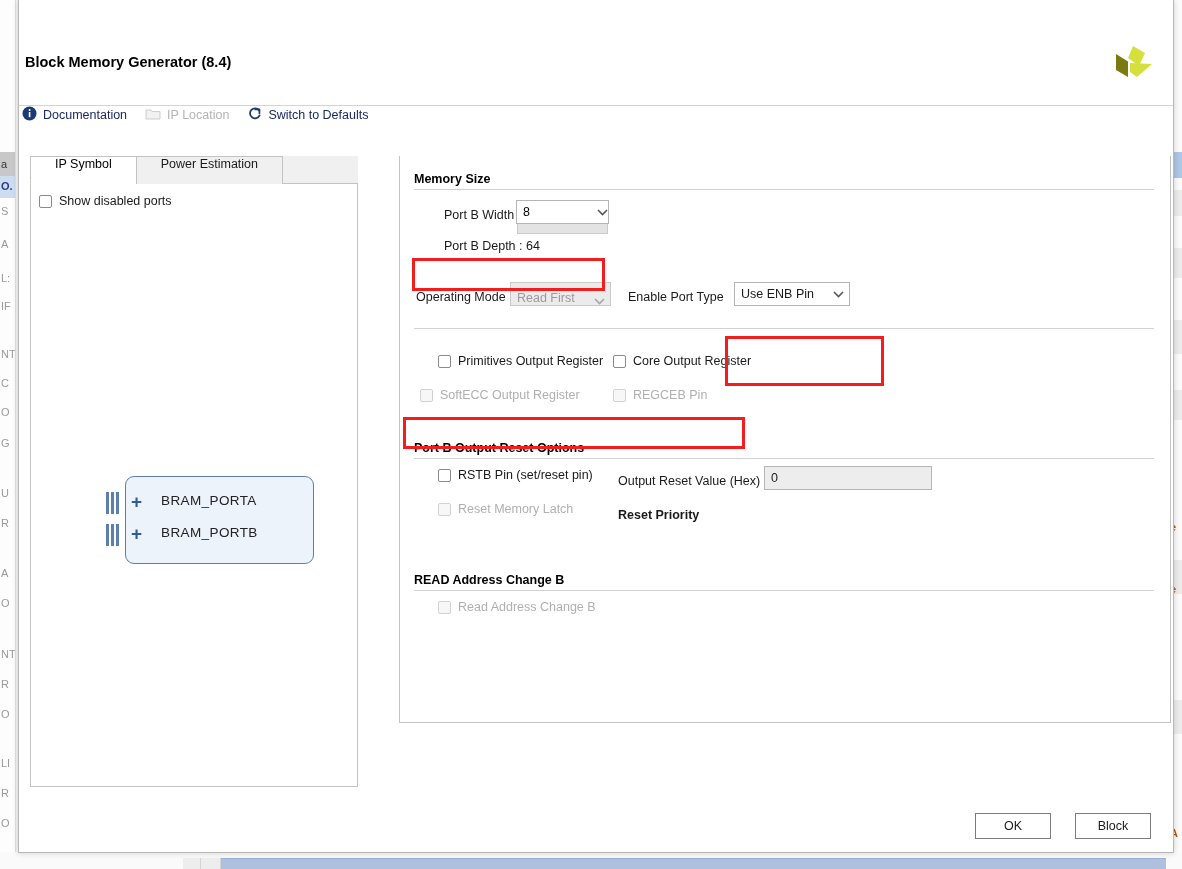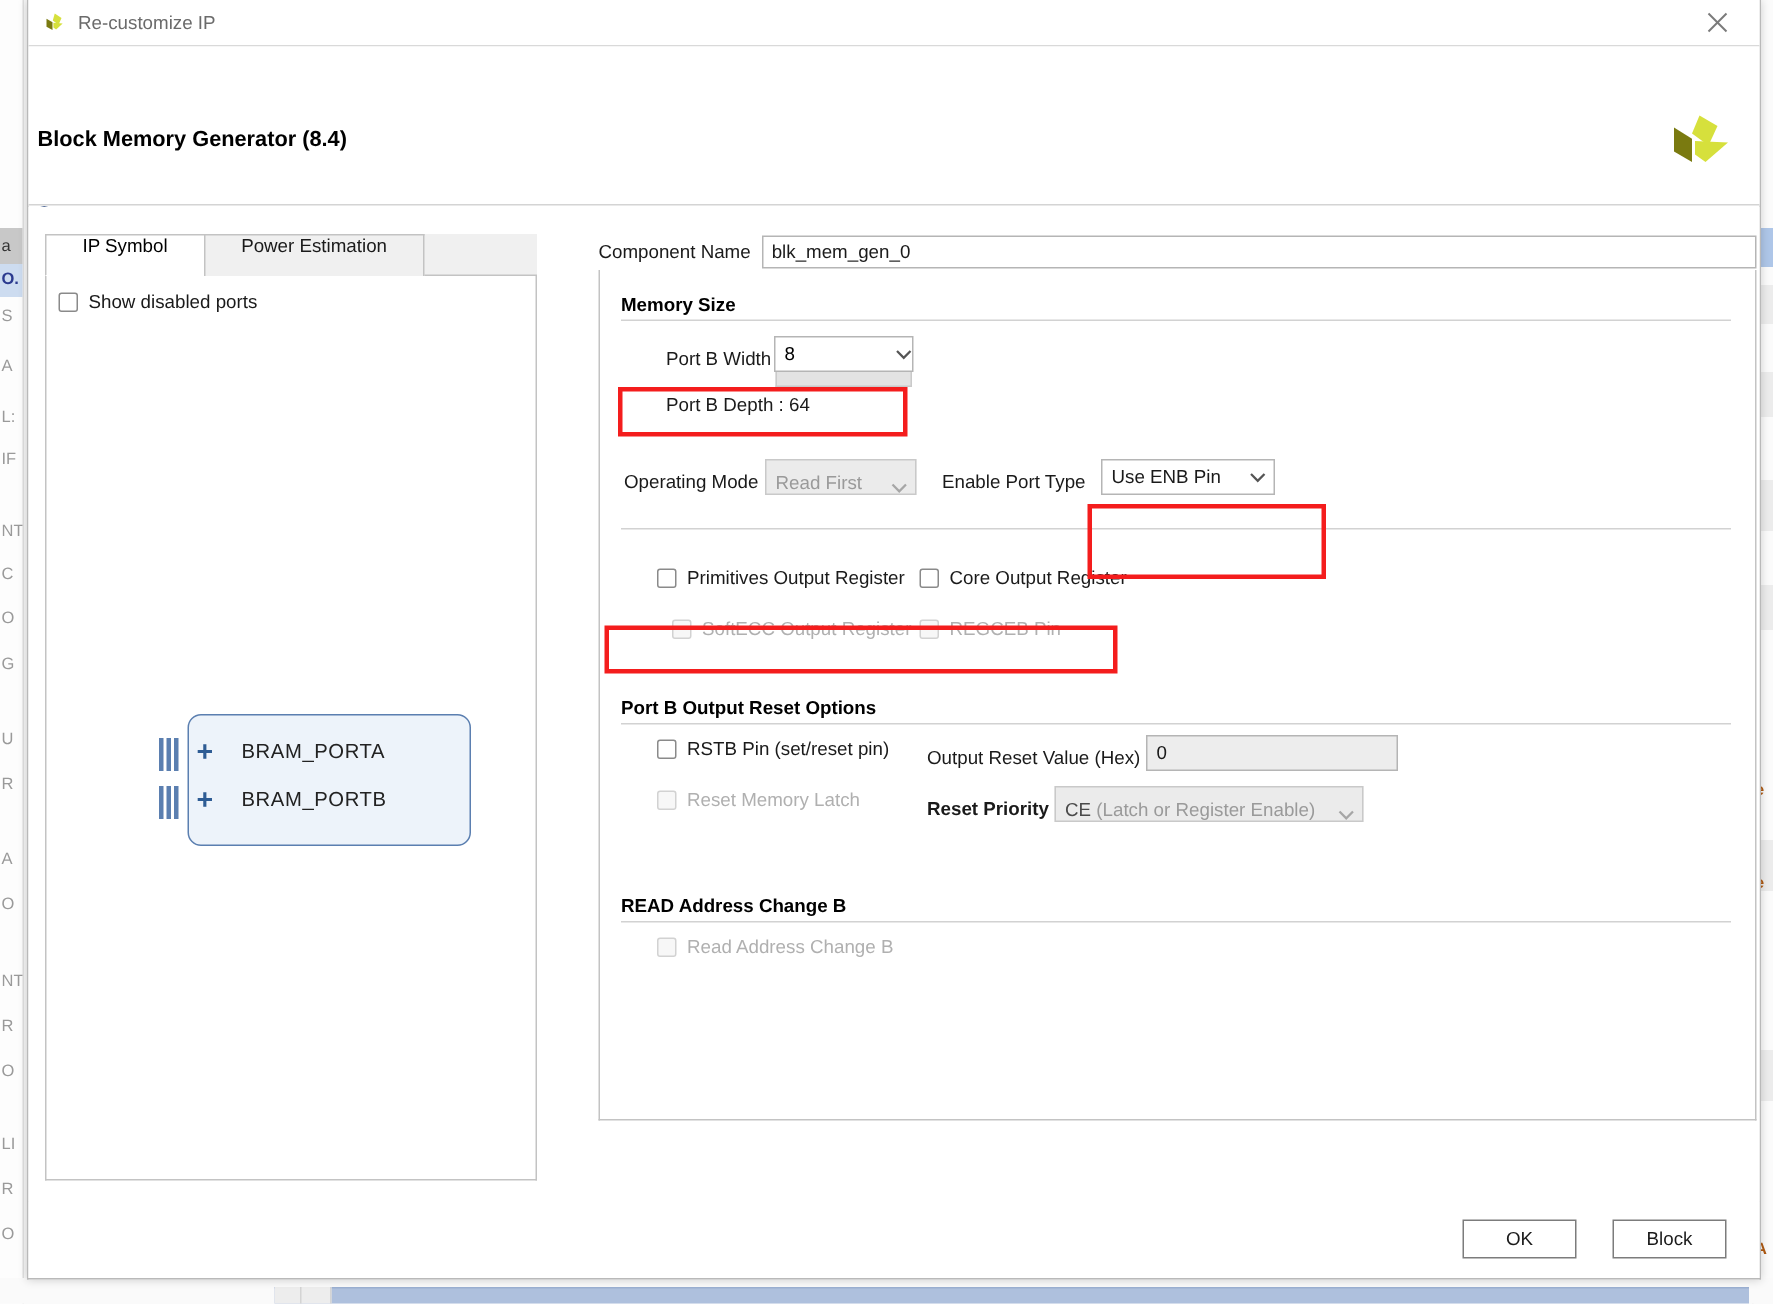--- a/index.html
+++ b/index.html
@@ -362,36 +362,20 @@
   </div>
 
   <div class="bg-bottom"></div>
   <div class="bg-bottom-row"></div>
   <div class="bg-bottom-gut"></div>
   <div class="bg-bottom-gut2"></div>
 </div>
 
 <div id="dialog">
 
-  <div class="titlebar">
-    <span class="t-icon">
-      <svg width="16" height="16" viewBox="0 0 16 16">
-        <polygon points="7.5,1 12,4 10,8.5 6.2,5.6" fill="#d6e03c"></polygon>
-        <polygon points="2,4.5 6,6.8 6,12 2,9.8" fill="#7a7a10"></polygon>
-        <polygon points="6.6,7.2 12.8,7.6 8.4,11.6 6.6,10.3" fill="#d6e03c"></polygon>
-      </svg>
-    </span>
-    <span class="t-text">Re-customize IP</span>
-    <span class="t-close">
-      <svg width="14" height="14" viewBox="0 0 14 14">
-        <line x1="1" y1="1" x2="13" y2="13" stroke="#7a7a7a" stroke-width="1.3"></line>
-        <line x1="13" y1="1" x2="1" y2="13" stroke="#7a7a7a" stroke-width="1.3"></line>
-      </svg>
-    </span>
-  </div>
 
   <div class="header">
     <div class="h-title">Block Memory Generator (8.4)</div>
     <div class="h-logo">
       <svg width="46" height="40" viewBox="0 0 46 40">
         <polygon points="22,2 34,9 28,22 17,14" fill="#d6e03c"></polygon>
         <polygon points="5,10 17,17.5 17,33 5,26" fill="#7a7a10"></polygon>
         <polygon points="19,19 41,20 26,33 19,28" fill="#d6e03c"></polygon>
       </svg>
     </div>
@@ -464,24 +448,20 @@
             <span class="pin" style="left:10px;"></span>
           </div>
           <div class="sym-plus" style="left:38px; top:48px;">+</div>
           <div class="sym-label" style="left:68px; top:49px;">BRAM_PORTB</div>
         </div>
       </div>
     </div>
 
     <div class="right-panel">
 
-      <div class="compname">
-        <span class="cl">Component Name</span>
-        <span class="ci">blk_mem_gen_0</span>
-      </div>
 
 
       <div class="r-content">
 
         <div class="grp" style="top:16px;">
           <div class="grp-title">Memory Size</div>
           <div class="grp-rule"></div>
         </div>
 
         <div class="static-txt" style="left:44px; top:52px;">Port B Width</div>
@@ -526,21 +506,21 @@
             <span class="cb"></span>
             <span class="lab">Primitives Output Register</span>
           </span>
         </div>
         <div class="row" style="left:213px; top:198px;">
           <span class="cbwrap">
             <span class="cb"></span>
             <span class="lab">Core Output Register</span>
           </span>
         </div>
-        <div class="row" style="left:48px; top:232px;align-items:center;">
+        <div class="row" style="left:20px; top:232px;align-items:center;">
           <span class="cbwrap">
             <span class="cb dim"></span>
             <span class="lab dim">SoftECC Output Register</span>
           </span>
         </div>
         <div class="row" style="left:213px; top:232px;">
           <span class="cbwrap">
             <span class="cb dim"></span>
             <span class="lab dim">REGCEB Pin</span>
           </span>
@@ -560,31 +540,20 @@
         <div class="static-txt" style="left:218px; top:318px;">Output Reset Value (Hex)</div>
         <div class="tinput" style="position:absolute; left:364px; top:310px; width:168px;">0</div>
 
         <div class="row" style="left:38px; top:346px;">
           <span class="cbwrap">
             <span class="cb dim"></span>
             <span class="lab dim">Reset Memory Latch</span>
           </span>
         </div>
         <div class="static-txt" style="left:218px; top:352px; font-weight:bold;">Reset Priority</div>
-        <div class="combo disabled" style="position:absolute; left:303px; top:344px; width:206px;">
-          <span class="cval">
-            <span style="color:#4a4a4a;">CE</span>
-            <span class="sub">(Latch or Register Enable)</span>
-          </span>
-          <span class="carr">
-            <svg width="11" height="7" viewBox="0 0 11 7">
-                <polyline points="1,1 5.5,5.6 10,1" fill="none" stroke="#a6a6a6" stroke-width="1.5"></polyline>
-              </svg>
-          </span>
-        </div>
 
         <div class="grp" style="top:417px;">
           <div class="grp-title">READ Address Change B</div>
           <div class="grp-rule"></div>
         </div>
 
         <div class="row" style="left:38px; top:444px;">
           <span class="cbwrap">
             <span class="cb dim"></span>
             <span class="lab dim">Read Address Change B</span>

